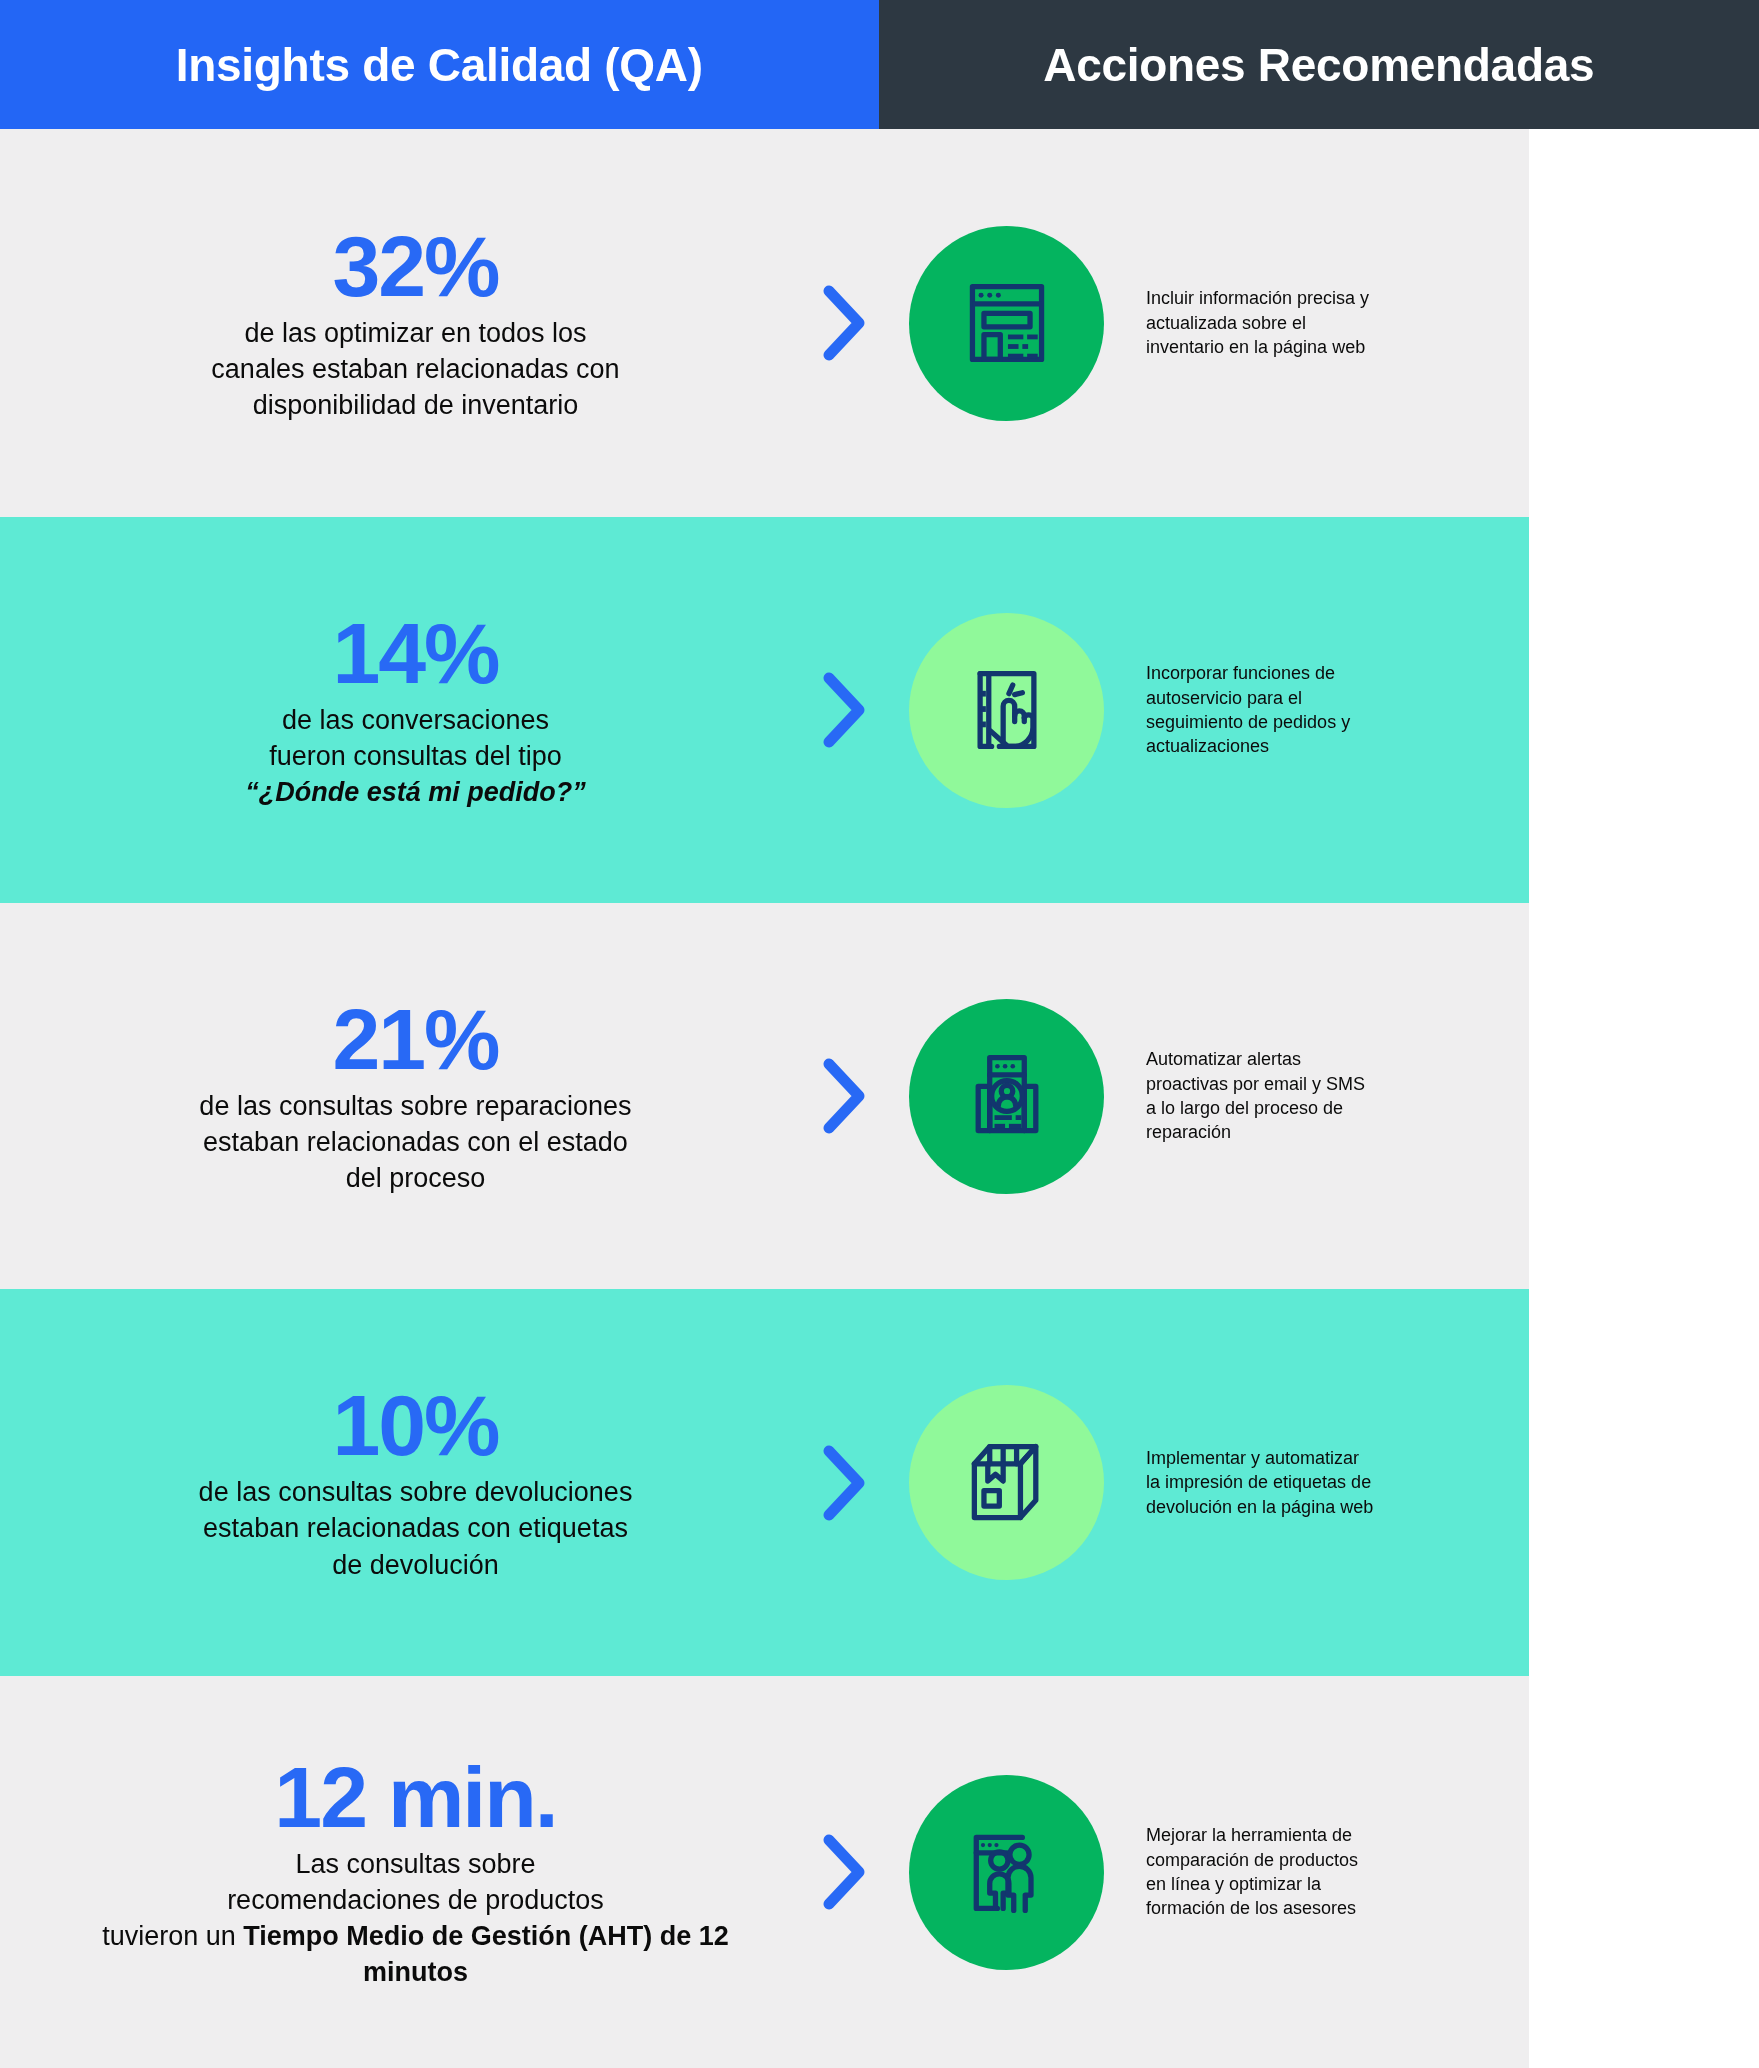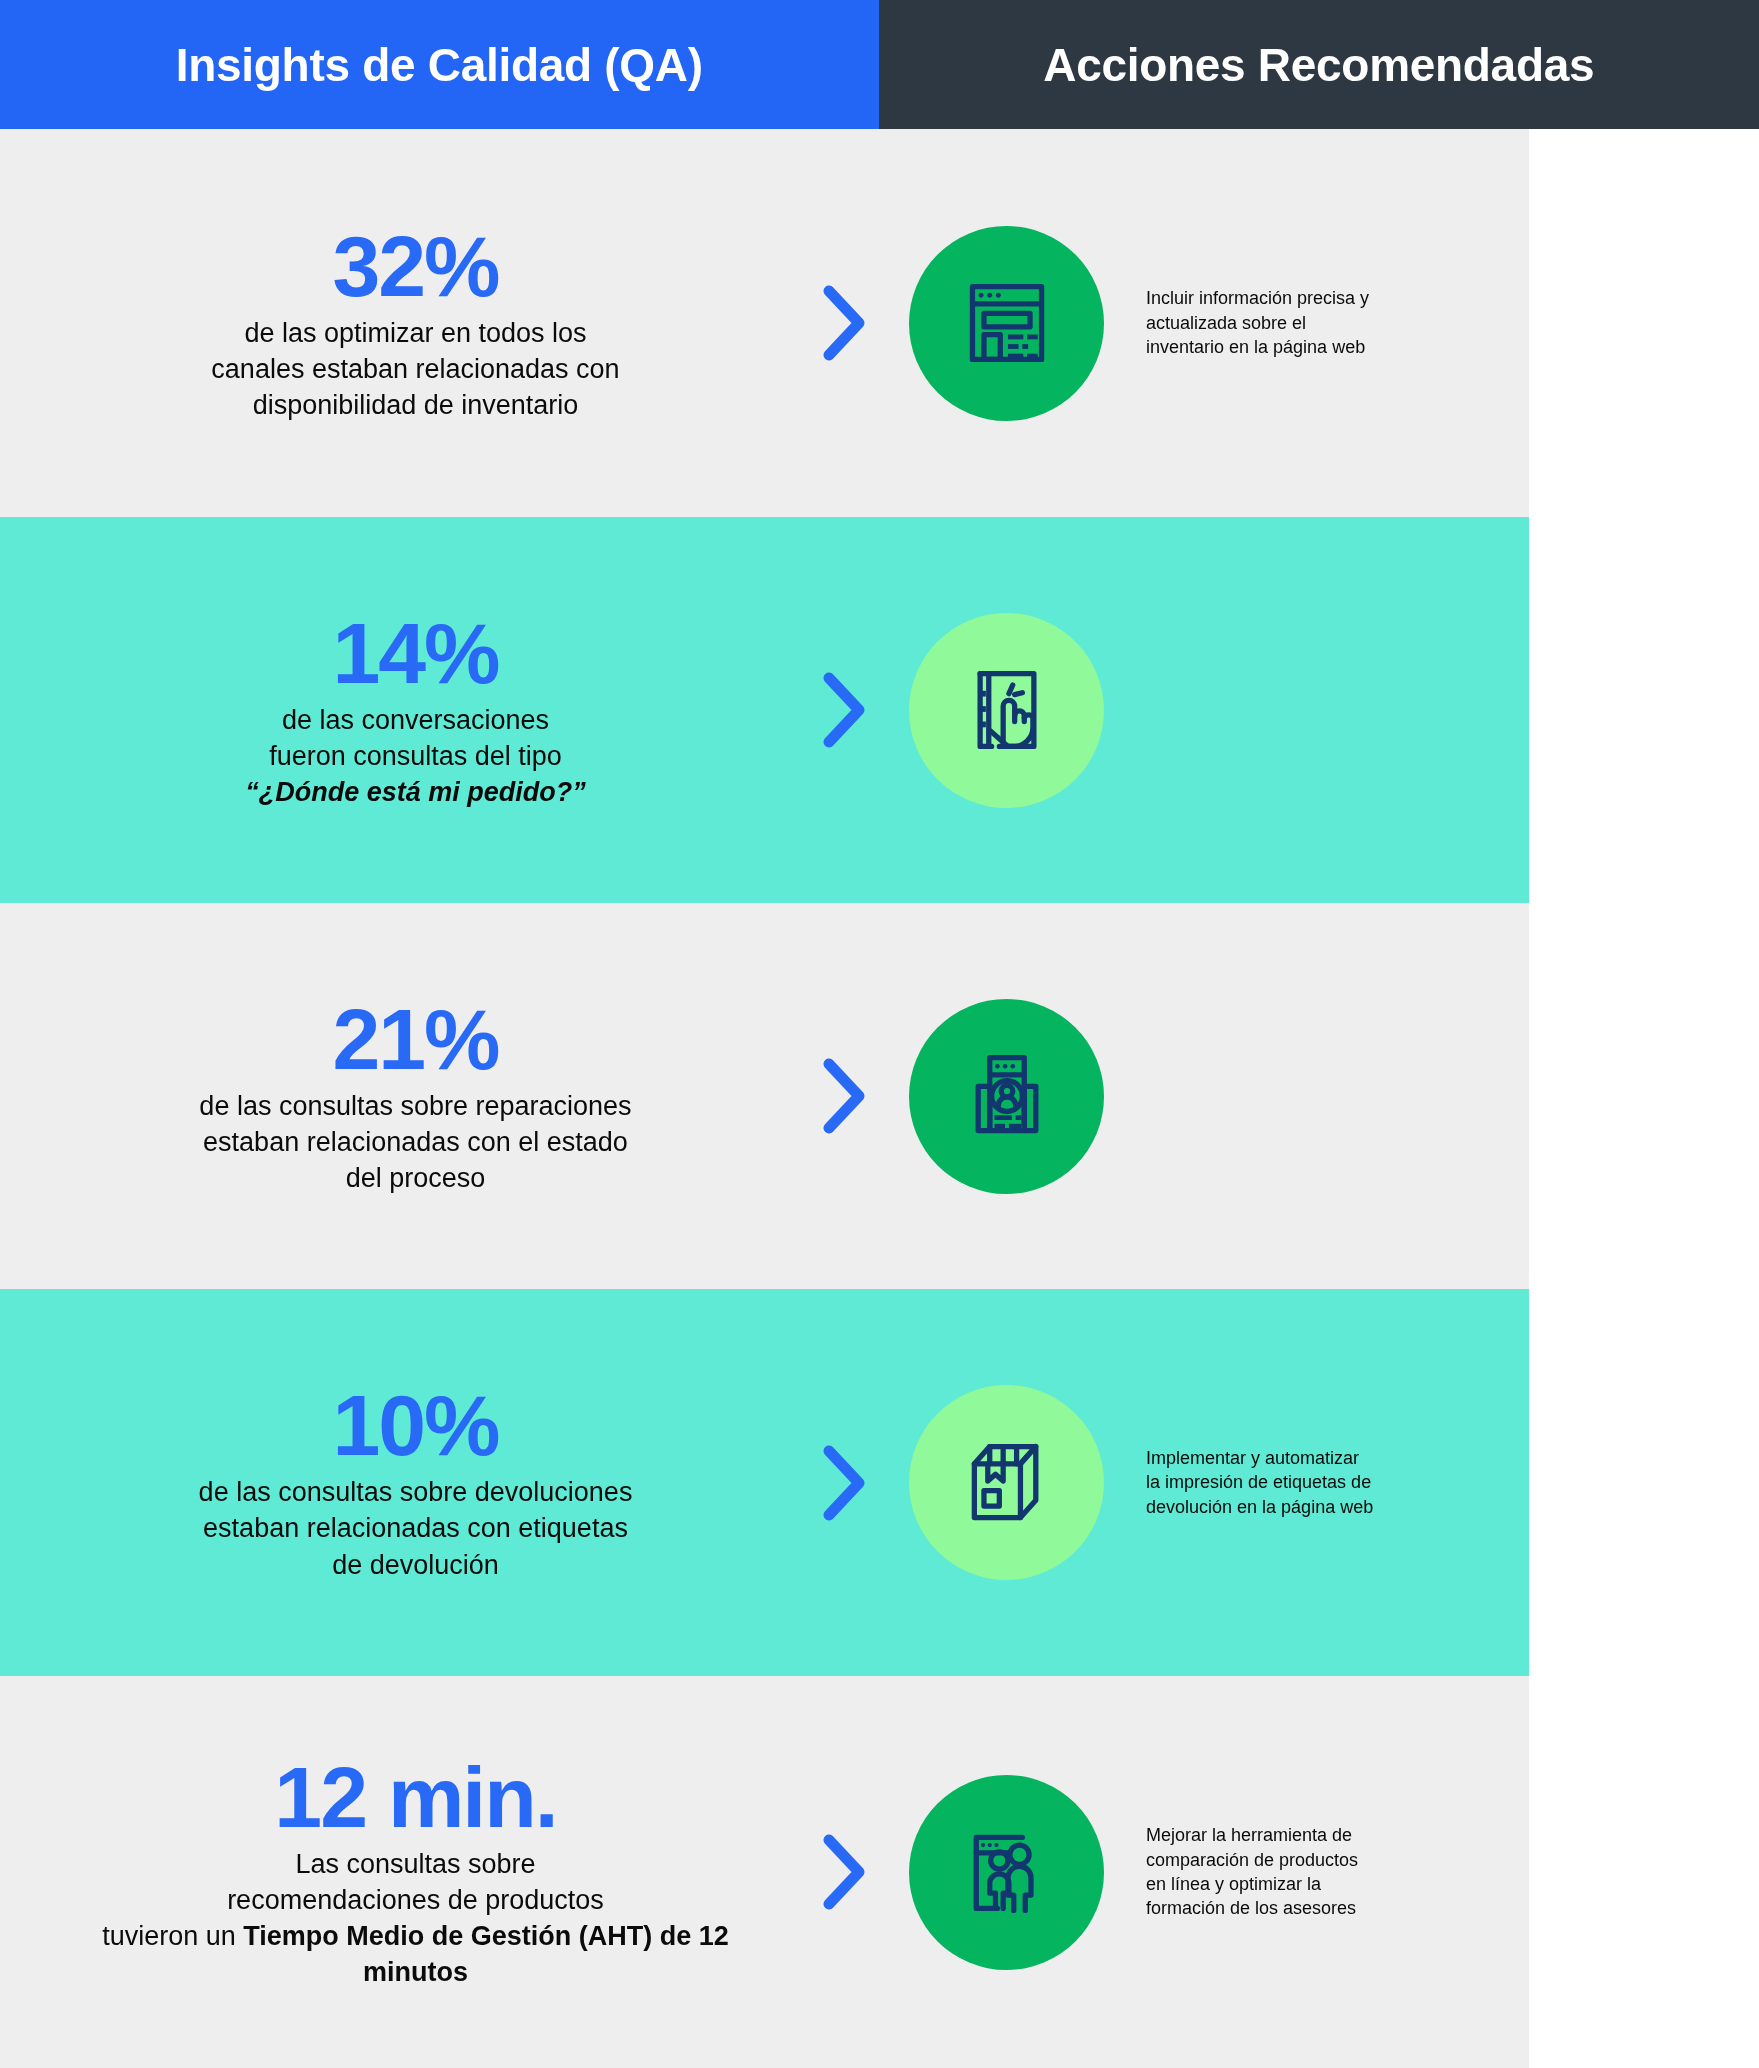--- a/index.html
+++ b/index.html
@@ -216,20 +216,26 @@
               <line x1="56" y1="24" x2="52" y2="33"></line>
               <line x1="66" y1="32" x2="58" y2="34"></line>
             </g>
             <g fill="#12366E">
               <rect x="24" y="30" width="4" height="6"></rect>
               <rect x="24" y="46" width="4" height="6"></rect>
               <rect x="24" y="62" width="4" height="6"></rect>
             </g>
           </svg>
         </div>
+        <div class="action-text">
+          <span>Incorporar funciones de</span><br>
+          <span>autoservicio para el</span><br>
+          <span>seguimiento de pedidos y</span><br>
+          <span>actualizaciones</span>
+        </div>
       </div>
     </div>
 
     <div class="row shade row-3">
       <div class="insight">
         <div class="stat">21%</div>
         <div class="insight-desc">
           <span>de las consultas sobre reparaciones</span><br>
           <span>estaban relacionadas con el estado</span><br>
           <span>del proceso</span>
@@ -255,20 +261,26 @@
             <g fill="#12366E">
               <circle cx="40" cy="19" r="2.4"></circle>
                 <circle cx="48" cy="19" r="2.4"></circle>
                 <circle cx="56" cy="19" r="2.4"></circle>
               <rect x="37" y="70" width="18" height="5"></rect>
                 <rect x="59" y="70" width="6" height="5"></rect>
               <rect x="37" y="79" width="11" height="5"></rect>
                 <rect x="52" y="79" width="13" height="5"></rect>
             </g>
           </svg>
+        </div>
+        <div class="action-text">
+          <span>Automatizar alertas</span><br>
+          <span>proactivas por email y SMS</span><br>
+          <span>a lo largo del proceso de</span><br>
+          <span>reparación</span>
         </div>
       </div>
     </div>
 
     <div class="row plain row-4">
       <div class="insight">
         <div class="stat">10%</div>
         <div class="insight-desc">
           <span>de las consultas sobre devoluciones</span><br>
           <span>estaban relacionadas con etiquetas</span><br>

